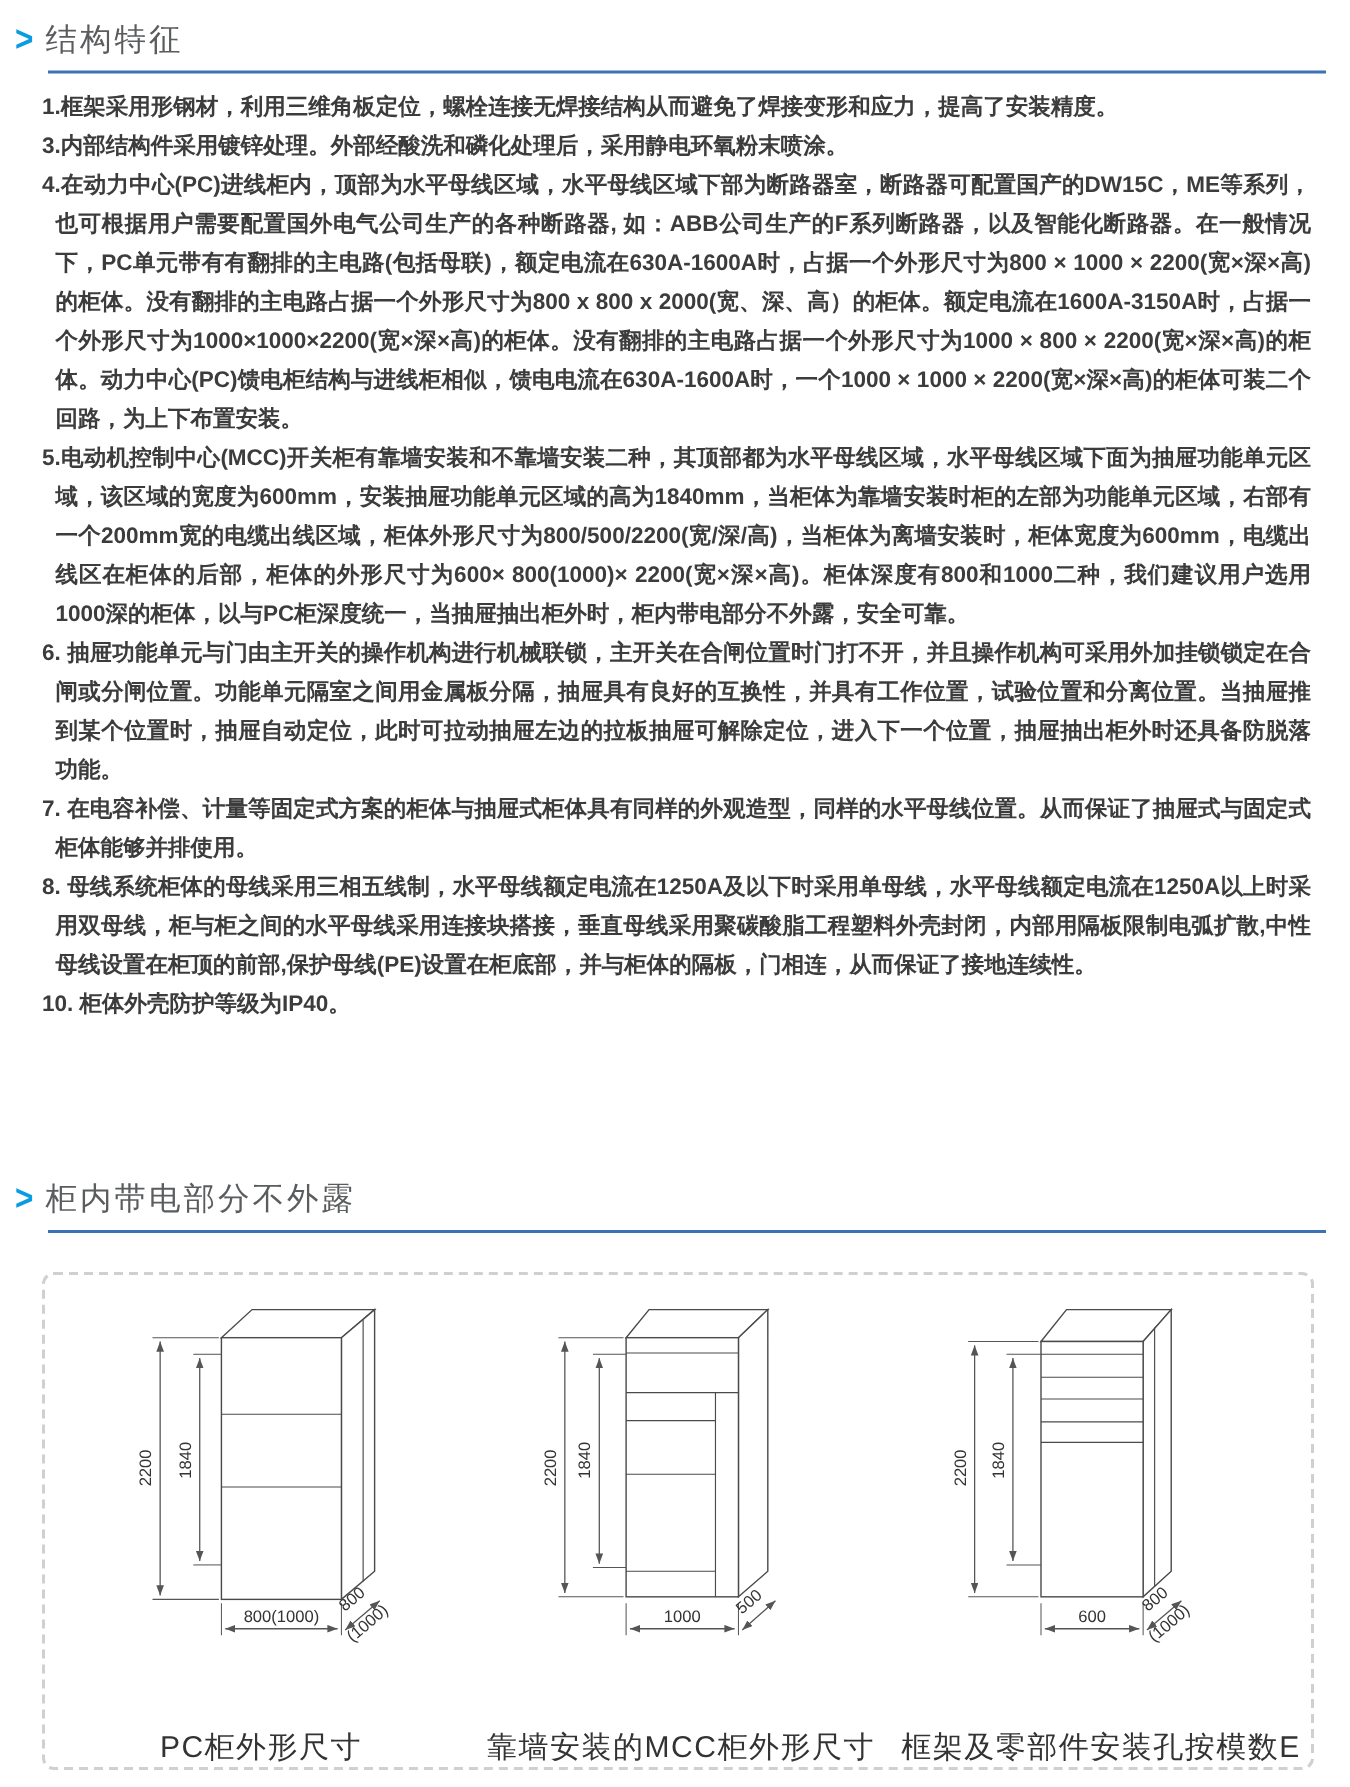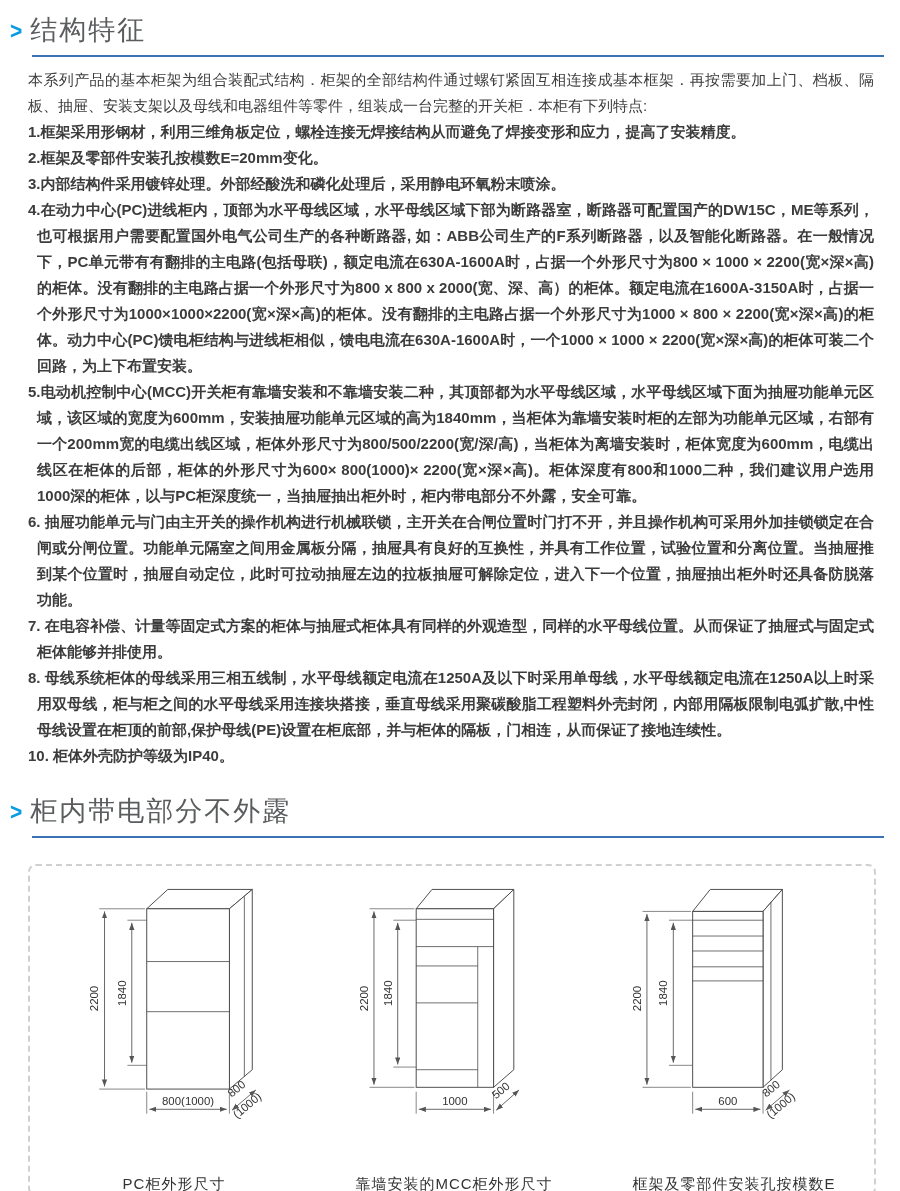--- a/index.html
+++ b/index.html
@@ -8,60 +8,58 @@
     font-family:"Liberation Sans","DejaVu Sans",sans-serif;
     color:#3b3b3b;
   }
   
   .sec-header { margin:12px 16px 0 8px; }
   .sec-title-row { display:flex; align-items:center; }
   .chevron {
     color:#0a9ce2; font-weight:bold; font-size:21px; line-height:1;
     margin:0 8px 0 2px; transform:scaleY(1.15); letter-spacing:0;
   }
-  .sec-title { font-size:27px; color:#5a5c5e; letter-spacing:2px;font-family:Liberation Serif, serif; }
+  .sec-title { font-size:21px; color:#5a5c5e; letter-spacing:2px;font-family:Liberation Serif, serif; }
   .sec-rule { height:2px; background:#3a72b4; margin:7px 0 0 24px; }
   
   .body-text {
     margin:10px 26px 0 28px; width:846px; height:708px; overflow:hidden;
     font-size:15px; line-height:26px; text-align:justify; color:#3c3c3c;
   }
   .body-text p { margin:0; }
   .body-text p.hang { padding-left:9px; text-indent:-9px;font-weight:bold; }
   
   .diagram-box {
     margin:26px 20px 0 28px; width:848px; height:332px; box-sizing:border-box;
     border:2px dashed #d0d0d0; border-radius:8px;
     display:flex; justify-content:space-between; padding:12px 4px 0 4px;
   }
   .diagram-cell { width:280px; display:flex; flex-direction:column; align-items:center;gap:47px; }
   .diagram-cell svg { display:block; }
-  .caption { font-size:15px; color:#333; margin-top:2px; letter-spacing:1px; }
+  .caption { font-size:20px; color:#333; margin-top:2px; letter-spacing:1px; }
   
   .cab  { fill:#ffffff; stroke:#4a4a4a; stroke-width:1.1; }
   .cabl { stroke:#4a4a4a; stroke-width:0.9; fill:none; }
   .dim  { stroke:#555555; stroke-width:1; fill:none; }
   .ext  { stroke:#555555; stroke-width:0.8; fill:none; }
   .dlabel { font-size:13px; fill:#333333; font-family:"Liberation Sans",sans-serif; }
 </style>
 </head>
 <body>
 
 <div class="sec-header">
   <div class="sec-title-row">
     <span class="chevron">&gt;</span>
     <span class="sec-title">结构特征</span>
   </div>
   <div class="sec-rule"></div>
 </div>
 
 <div class="body-text">
-  <p>本系列产品的基本柜架为组合装配式结构．柜架的全部结构件通过螺钉紧固互相连接成基本框架．再按需要加上门、档板、隔板、抽屉、安装支架以及母线和电器组件等零件，组装成一台完整的开关柜．本柜有下列特点:</p>
   <p class="hang">1.框架采用形钢材，利用三维角板定位，螺栓连接无焊接结构从而避免了焊接变形和应力，提高了安装精度。</p>
-  <p class="hang">2.框架及零部件安装孔按模数E=20mm变化。</p>
   <p class="hang">3.内部结构件采用镀锌处理。外部经酸洗和磷化处理后，采用静电环氧粉末喷涂。</p>
   <p class="hang">4.在动力中心(PC)进线柜内，顶部为水平母线区域，水平母线区域下部为断路器室，断路器可配置国产的DW15C，ME等系列，也可根据用户需要配置国外电气公司生产的各种断路器, 如：ABB公司生产的F系列断路器，以及智能化断路器。在一般情况下，PC单元带有有翻排的主电路(包括母联)，额定电流在630A-1600A时，占据一个外形尺寸为800 × 1000 × 2200(宽×深×高)的柜体。没有翻排的主电路占据一个外形尺寸为800 x 800 x 2000(宽、深、高）的柜体。额定电流在1600A-3150A时，占据一个外形尺寸为1000×1000×2200(宽×深×高)的柜体。没有翻排的主电路占据一个外形尺寸为1000 × 800 × 2200(宽×深×高)的柜体。动力中心(PC)馈电柜结构与进线柜相似，馈电电流在630A-1600A时，一个1000 × 1000 × 2200(宽×深×高)的柜体可装二个回路，为上下布置安装。</p>
   <p class="hang">5.电动机控制中心(MCC)开关柜有靠墙安装和不靠墙安装二种，其顶部都为水平母线区域，水平母线区域下面为抽屉功能单元区域，该区域的宽度为600mm，安装抽屉功能单元区域的高为1840mm，当柜体为靠墙安装时柜的左部为功能单元区域，右部有一个200mm宽的电缆出线区域，柜体外形尺寸为800/500/2200(宽/深/高)，当柜体为离墙安装时，柜体宽度为600mm，电缆出线区在柜体的后部，柜体的外形尺寸为600× 800(1000)× 2200(宽×深×高)。柜体深度有800和1000二种，我们建议用户选用1000深的柜体，以与PC柜深度统一，当抽屉抽出柜外时，柜内带电部分不外露，安全可靠。</p>
   <p class="hang">6. 抽屉功能单元与门由主开关的操作机构进行机械联锁，主开关在合闸位置时门打不开，并且操作机构可采用外加挂锁锁定在合闸或分闸位置。功能单元隔室之间用金属板分隔，抽屉具有良好的互换性，并具有工作位置，试验位置和分离位置。当抽屉推到某个位置时，抽屉自动定位，此时可拉动抽屉左边的拉板抽屉可解除定位，进入下一个位置，抽屉抽出柜外时还具备防脱落功能。</p>
   <p class="hang">7. 在电容补偿、计量等固定式方案的柜体与抽屉式柜体具有同样的外观造型，同样的水平母线位置。从而保证了抽屉式与固定式柜体能够并排使用。</p>
   <p class="hang">8. 母线系统柜体的母线采用三相五线制，水平母线额定电流在1250A及以下时采用单母线，水平母线额定电流在1250A以上时采用双母线，柜与柜之间的水平母线采用连接块搭接，垂直母线采用聚碳酸脂工程塑料外壳封闭，内部用隔板限制电弧扩散,中性母线设置在柜顶的前部,保护母线(PE)设置在柜底部，并与柜体的隔板，门相连，从而保证了接地连续性。</p>
   <p class="hang">10. 柜体外壳防护等级为IP40。</p>
 </div>
 
 <div class="sec-header" style="margin-top:18px;">

